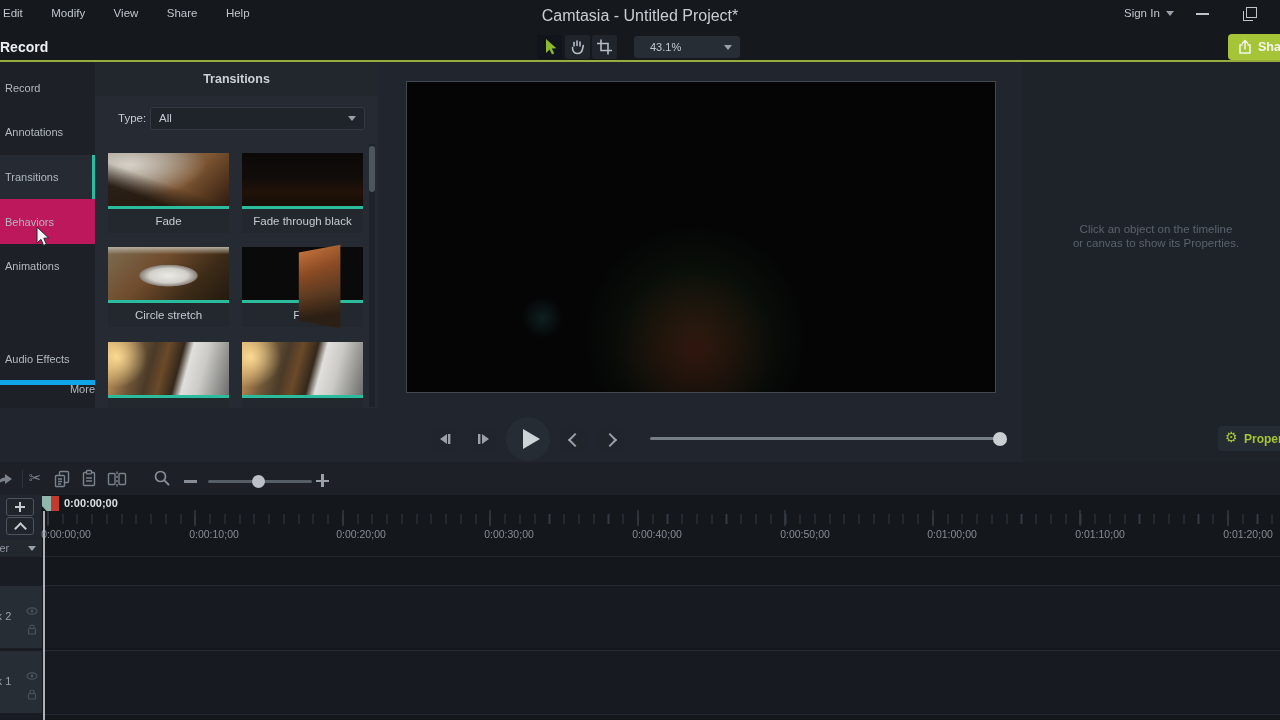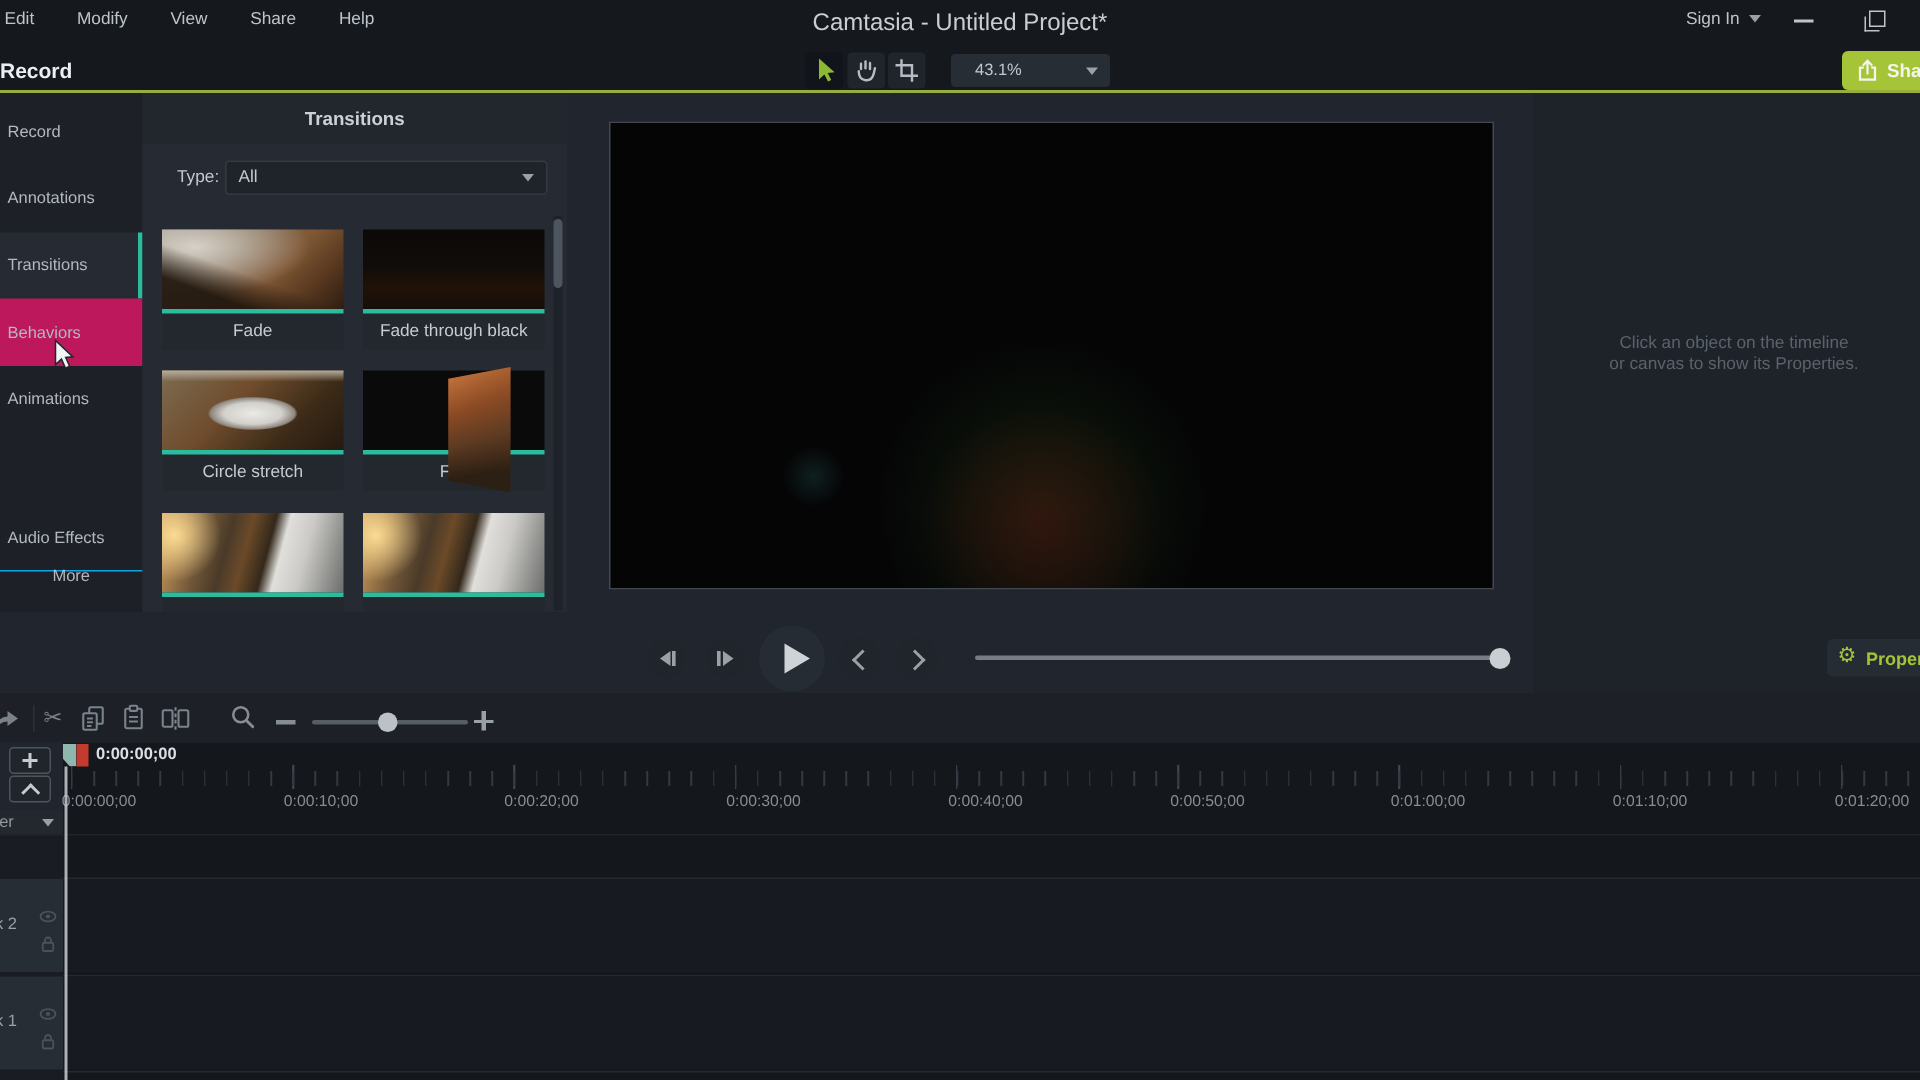--- a/index.html
+++ b/index.html
@@ -26,21 +26,21 @@
   .share-btn .lbl{position:absolute;left:30px;top:6px;font-size:12.5px;font-weight:bold;color:#f4f6ee;}
   .green-line{left:0;top:60px;width:1280px;height:2px;background:#97ad3e;}
   
   .main-bg{left:0;top:62px;width:1280px;height:400px;background:#21262e;}
   .sidebar{left:0;top:62px;width:95px;height:346px;background:#1d2127;}
   .sb-row{position:absolute;left:0;width:95px;font-size:11px;color:#b2b8bf;}
   .sb-row .lbl{position:absolute;left:5px;top:50%;transform:translateY(-50%);}
   .sb-sel{background:#262b33;}
   .sb-sel .teal{position:absolute;right:0;top:0;width:3px;height:100%;background:#2bbc9e;}
   .sb-hover{background:#be185d;}
-  .sb-more{border-top:1px solid #0ea5e9;text-align:center;}
+  .sb-more{border-top:5px solid #0ea5e9;text-align:right;}
   .sb-more .lbl{position:static;display:block;padding-top:7px;}
   
   .tr-panel{left:95px;top:62px;width:283px;height:346px;background:#262b33;overflow:hidden;}
   .tr-head{position:absolute;left:0;top:0;width:100%;height:34px;background:#22272e;font-size:12.5px;font-weight:bold;color:#ccd1d7;text-align:center;line-height:34px;}
   .type-lbl{position:absolute;left:23px;top:50px;font-size:11.5px;color:#c3c8cf;}
   .type-dd{position:absolute;left:55px;top:45px;width:213px;height:21px;background:#1f242b;border:1px solid #343a42;border-radius:3px;font-size:11.5px;color:#c6cbd2;}
   .type-dd .val{position:absolute;left:8px;top:4px;}
   .type-dd .caret{position:absolute;right:8px;top:8px;}
   .card{position:absolute;width:121px;background:#23282f;}
   .card .img{height:53px;}

